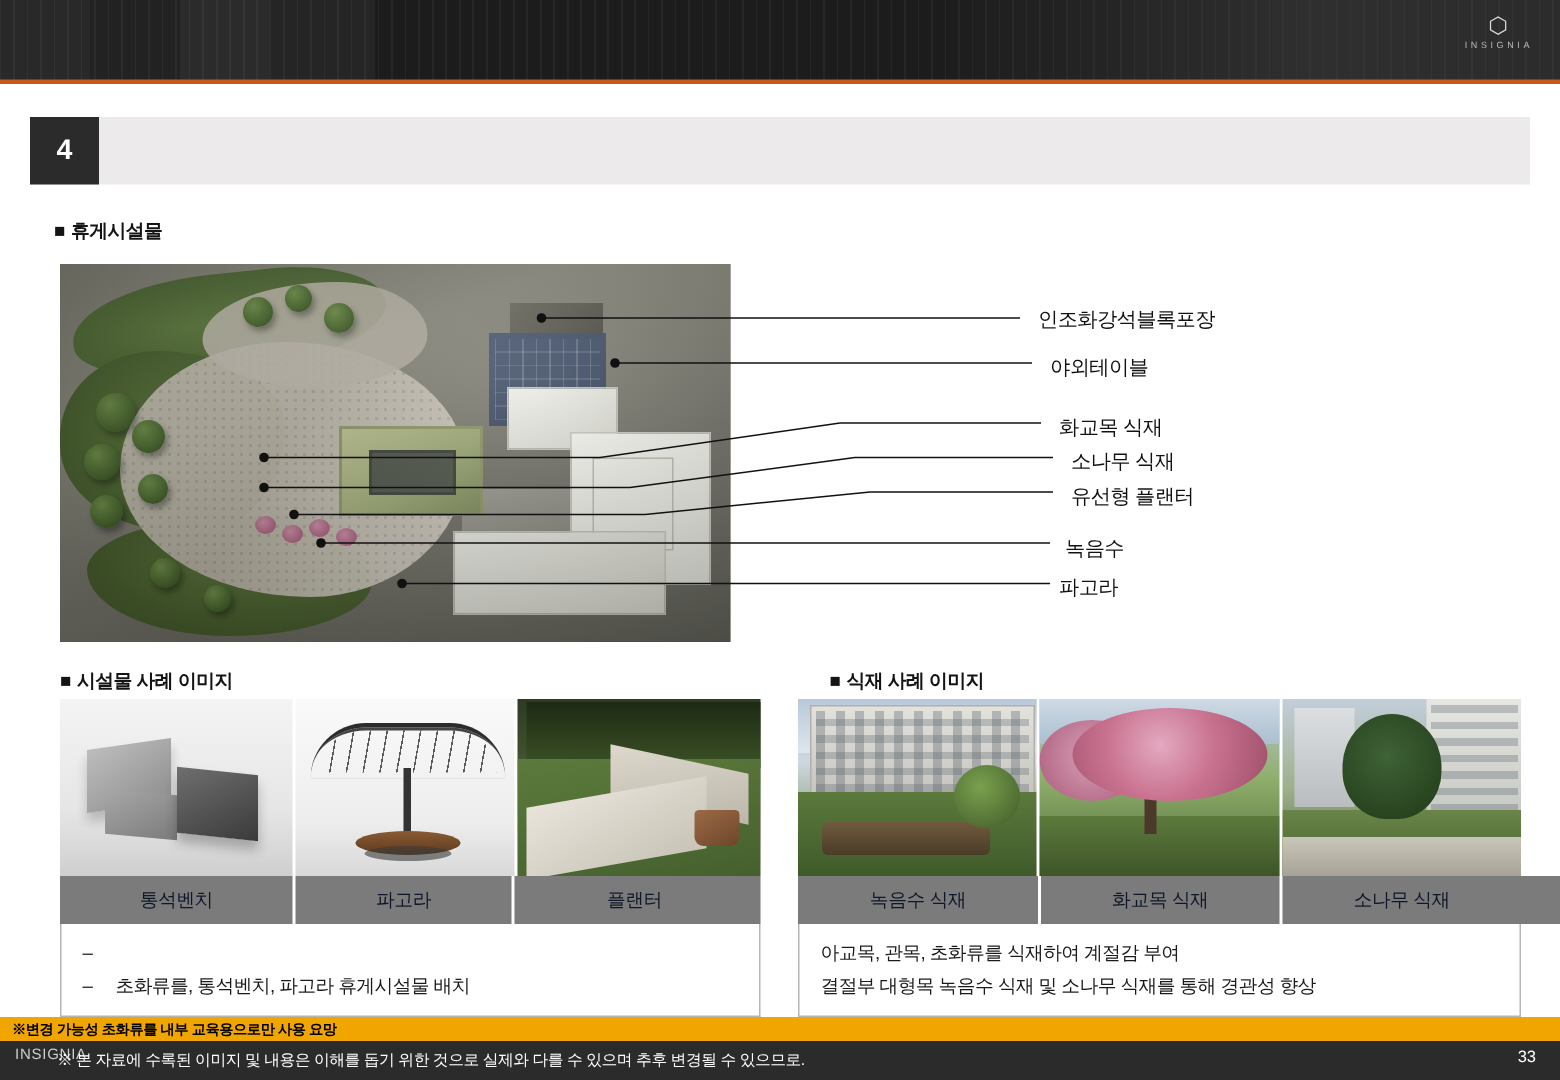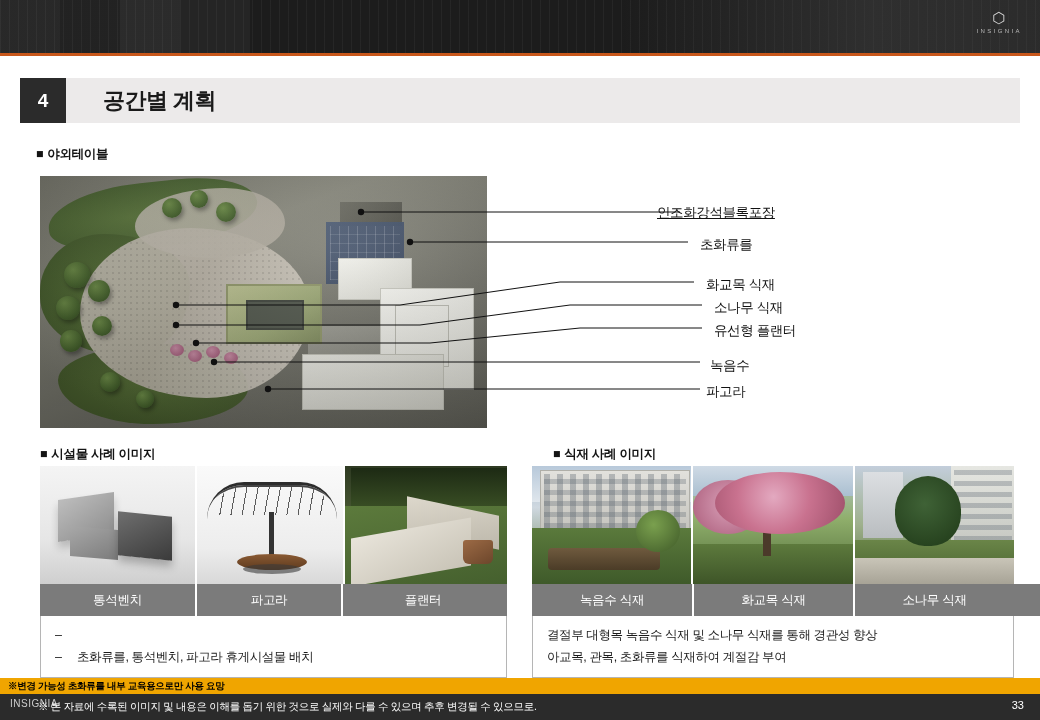--- a/index.html
+++ b/index.html
@@ -404,21 +404,21 @@
 
   .cap-row {
     position: absolute;
     display: flex;
     height: 32px;
     background: #7b7b7b;
   }
   .cap-row.left { left: 40px; top: 584px; width: 467px; }
   .cap-row.right { left: 532px; top: 584px; width: 574px; border-radius: 16px; }
   .cap {
-    color: #ffffff;
+    color: #0f172a;
     font-size: 12.5px;
     display: flex;
     align-items: center;
     justify-content: center;
     letter-spacing: -0.3px;
     background: #7b7b7b;
   }
   .cap + .cap { border-left: 2px solid #ffffff; }
 
   .notes {
@@ -497,25 +497,24 @@
   <div class="banner-glow"></div>
   <div class="logo-wrap">
     <div class="logo-mark">⬡</div>
     <div class="logo-text">INSIGNIA</div>
   </div>
   <div class="banner-underline"></div>
 </div>
 
 <div class="title-bar">
   <div class="title-num">4</div>
-  <div class="title-text">공간별 계획</div>
 </div>
 
 <div class="sec-head" style="left:36px; top:146px;">
-  <span class="sq">■</span><span>야외테이블</span>
+  <span class="sq">■</span><span>휴게시설물</span>
 </div>
 
 <div class="sec-head panel-head-left">
   <span class="sq">■</span><span>시설물 사례 이미지</span>
 </div>
 
 <div class="sec-head panel-head-right">
   <span class="sq">■</span><span>식재 사례 이미지</span>
 </div>
 
@@ -580,22 +579,22 @@
   <circle cx="196" cy="343" r="3.2" fill="#111"></circle>
 
   <circle cx="214" cy="362" r="3.2" fill="#111"></circle>
   <line x1="214" y1="362" x2="620" y2="362" stroke="#111" stroke-width="1"></line>
   <line x1="620" y1="362" x2="700" y2="362" stroke="#111" stroke-width="1"></line>
 
   <circle cx="268" cy="389" r="3.2" fill="#111"></circle>
   <line x1="268" y1="389" x2="700" y2="389" stroke="#111" stroke-width="1"></line>
 </svg>
 
-<div class="callout-label" style="left:657px; top:204px;text-decoration:underline;">인조화강석블록포장</div>
-<div class="callout-label" style="left:700px; top:236px;">초화류를</div>
+<div class="callout-label" style="left:692px; top:204px;">인조화강석블록포장</div>
+<div class="callout-label" style="left:700px; top:236px;">야외테이블</div>
 <div class="callout-label" style="left:706px; top:276px;">화교목 식재</div>
 <div class="callout-label" style="left:714px; top:299px;">소나무 식재</div>
 <div class="callout-label" style="left:714px; top:322px;">유선형 플랜터</div>
 <div class="callout-label" style="left:710px; top:357px;">녹음수</div>
 <div class="callout-label" style="left:706px; top:383px;">파고라</div>
 
 <div class="photo-row left">
   <div class="photo ph-bench" style="width:155px; height:118px;">
     <div class="rock1"></div>
     <div class="rock3"></div>
@@ -657,24 +656,24 @@
 </div>
 
 <div class="cap-row right">
   <div class="cap" style="width:160px;">녹음수 식재</div>
   <div class="cap" style="width:159px;">화교목 식재</div>
   <div class="cap" style="width:159px;">소나무 식재</div>
 </div>
 
 <div class="notes right">
   <div class="note-line">
+    <span>아교목, 관목, 초화류를 식재하여 계절감 부여</span>
+  </div>
+  <div class="note-line">
     <span>결절부 대형목 녹음수 식재 및 소나무 식재를 통해 경관성 향상</span>
-  </div>
-  <div class="note-line">
-    <span>아교목, 관목, 초화류를 식재하여 계절감 부여</span>
   </div>
 </div>
 
 <div class="footer-warning">※변경 가능성 초화류를 내부 교육용으로만 사용 요망</div>
 <div class="footer-bar"></div>
 <div class="footer-logo">INSIGNIA</div>
 <div class="footer-note">※ 본 자료에 수록된 이미지 및 내용은 이해를 돕기 위한 것으로 실제와 다를 수 있으며 추후 변경될 수 있으므로.</div>
 <div class="page-num">33</div>
 
 </body></html>

